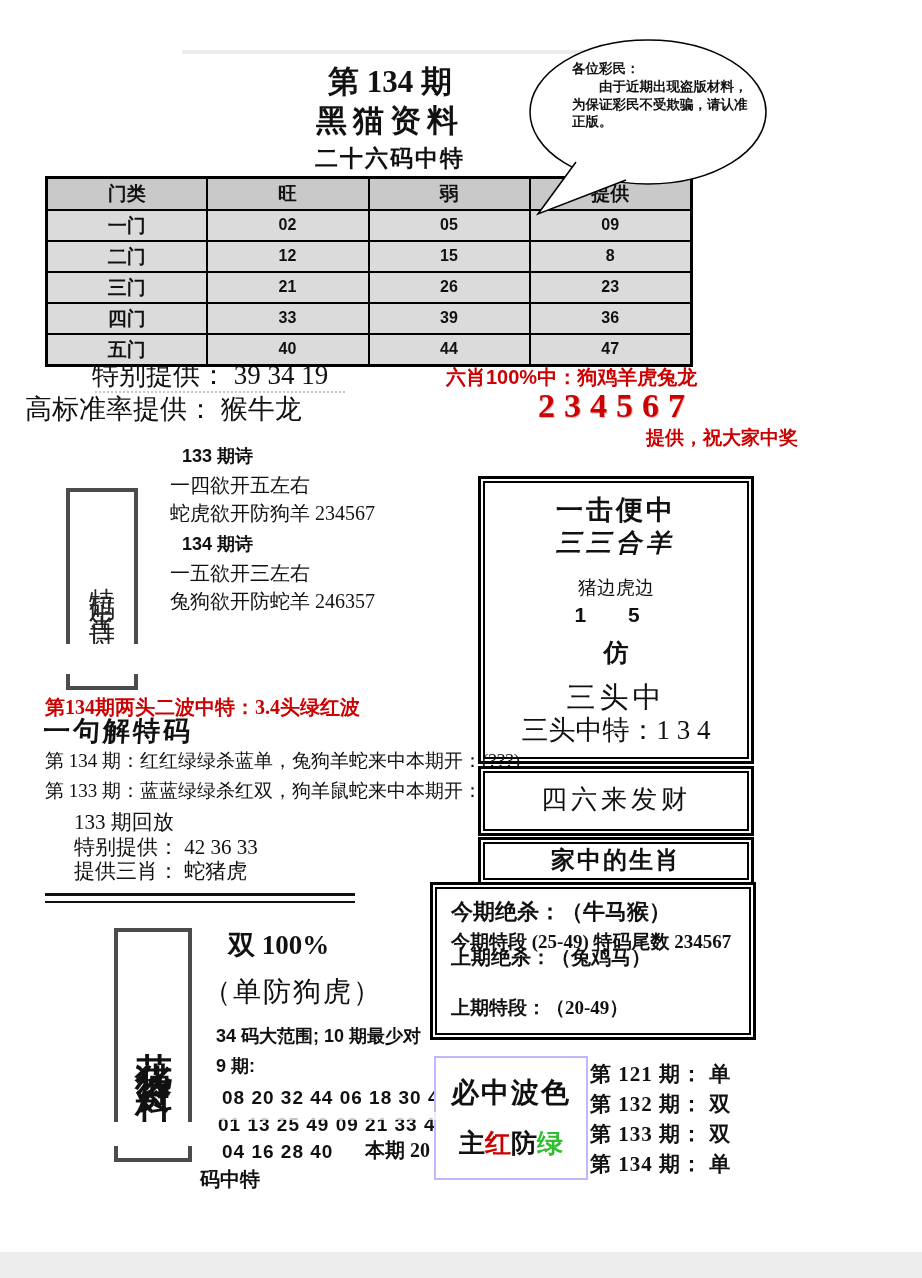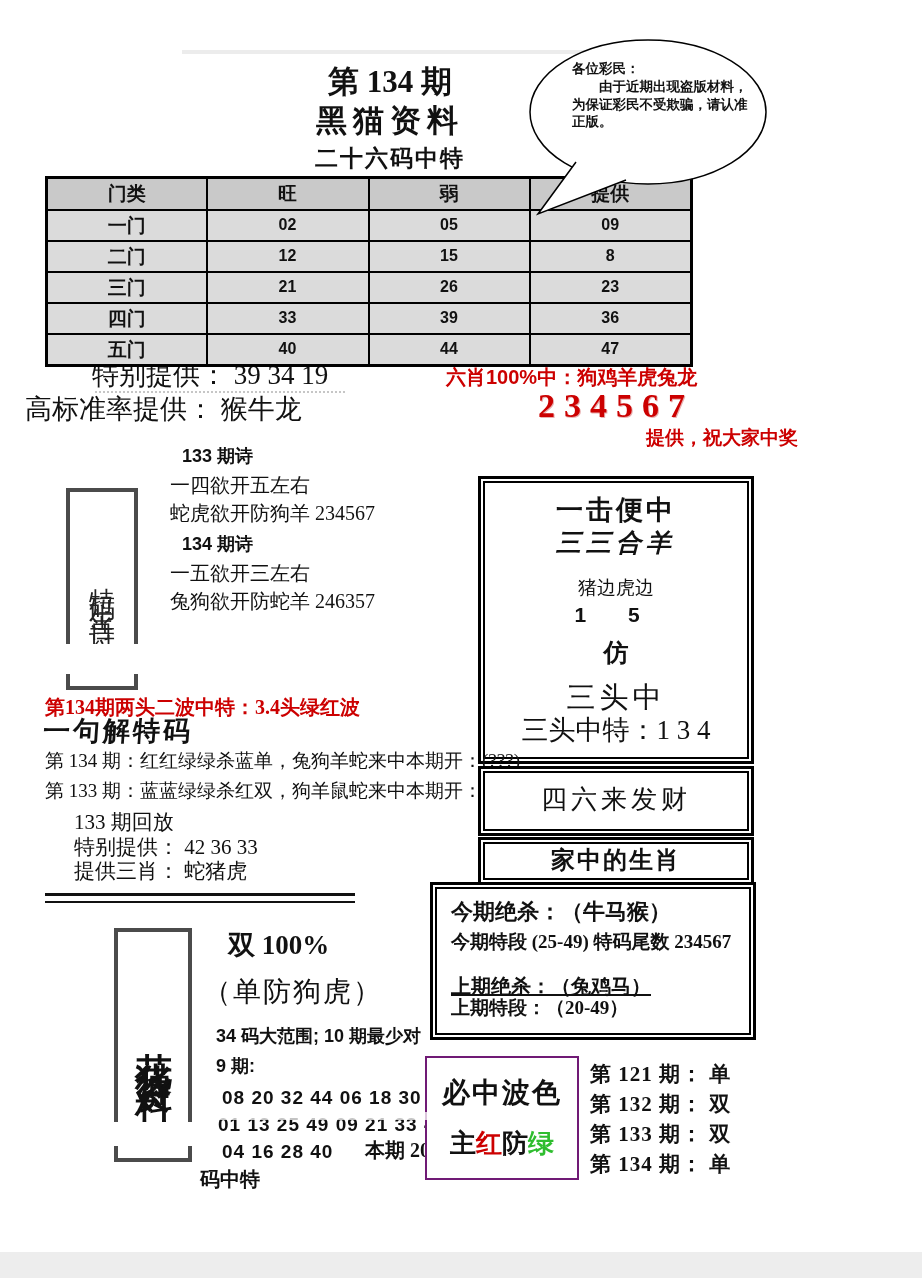--- a/index.html
+++ b/index.html
@@ -86,21 +86,21 @@
   .d-periods{left:216px;top:1056px;font-size:18px;font-weight:bold;}
   .d-row{font-family:"Liberation Sans","DejaVu Sans",sans-serif;font-size:19px;font-weight:bold;letter-spacing:1px;}
   .d-row1{left:222px;top:1087px;}
   .d-row2{left:218px;top:1114px;}
   .d-row2-fade{left:210px;top:1112px;width:280px;height:8px;background:rgba(255,255,255,0.75);z-index:2;}
   .d-row3{left:222px;top:1141px;}
   .d-current{left:365px;top:1139px;font-size:20px;font-weight:bold;}
   .d-tail{left:200px;top:1168px;font-size:20px;font-weight:bold;}
 
   
-  .wave-box{left:425px;top:1056px;width:150px;height:120px;border:2px solid #701a75;position:absolute;background:#fff;}
+  .wave-box{left:434px;top:1056px;width:150px;height:120px;border:2px solid #c4b5fd;position:absolute;background:#fff;}
   .wave-title{left:0;top:16px;width:100%;text-align:center;font-size:28px;font-weight:bold;letter-spacing:2px;position:absolute;}
   .wave-colors{left:0;top:68px;width:100%;text-align:center;font-size:26px;font-weight:bold;position:absolute;}
 
   
   .hist{left:590px;font-size:21px;font-weight:bold;letter-spacing:1px;}
 
   .bottom-band{left:0;top:1252px;width:922px;height:26px;background:#ededed;}
 </style>
 </head>
 <body>
@@ -218,21 +218,21 @@
   <div class="dbox zodiac-box">
     <div class="dbox-inner">
       <div class="abs hit-l b" style="top:3px;font-size:24px;letter-spacing:2px;">家中的生肖</div>
     </div>
   </div>
 
   <div class="dbox kill-box">
     <div class="dbox-inner">
       <div class="abs b" style="left:14px;top:10px;font-size:22px;">今期绝杀：（牛马猴）</div>
       <div class="abs b" style="left:14px;top:42px;font-size:19px;">今期特段 (25-49) 特码尾数 234567</div>
-      <div class="abs b" style="left:14px;top:86px;font-size:20px;text-decoration:underline;">上期绝杀：（兔鸡马）</div>
+      <div class="abs b" style="left:14px;top:57px;font-size:20px;">上期绝杀：（兔鸡马）</div>
       <div class="abs b" style="left:14px;top:108px;font-size:19px;">上期特段：（20-49）</div>
     </div>
   </div>
 
   <div class="vbox flower-vbox">
     <div class="vtext">花猫资料</div>
   </div>
   <div class="erase erase-2"></div>
 
   <div class="abs d-title">双 100%</div>

